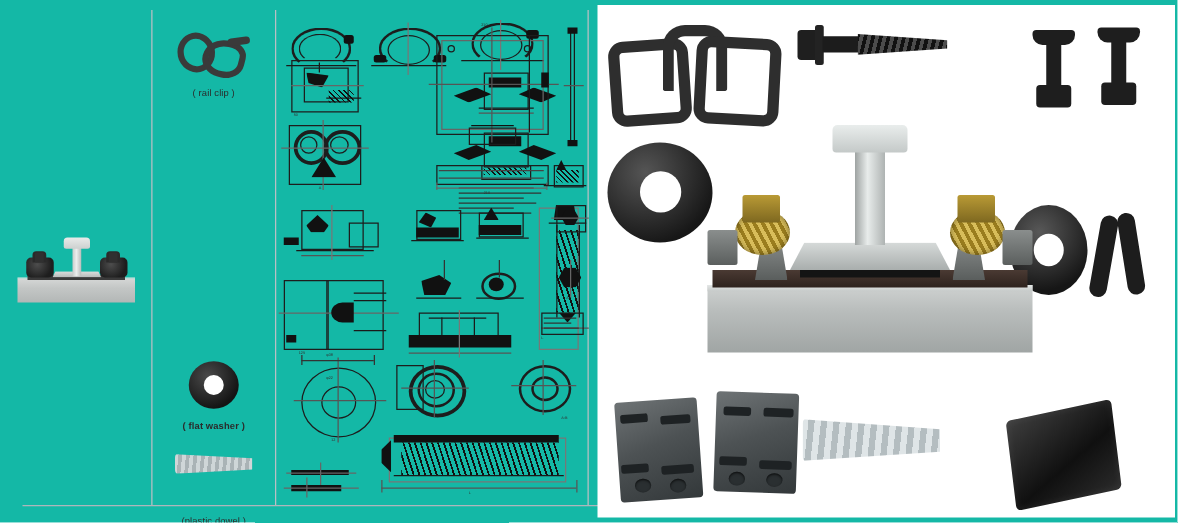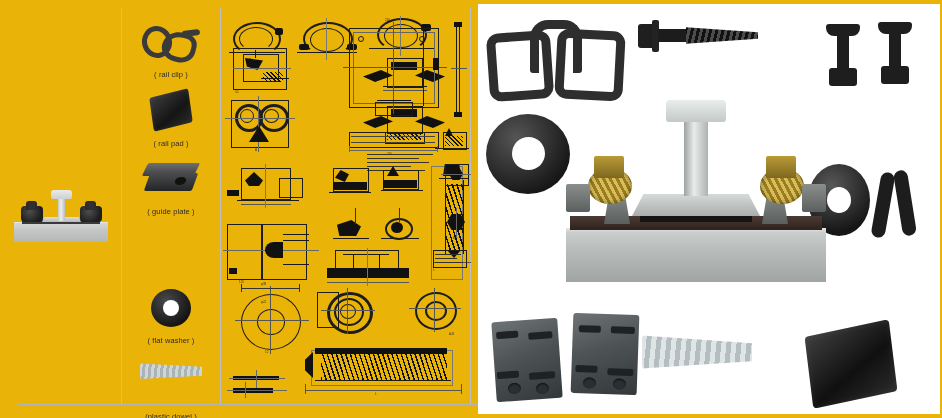--- a/index.html
+++ b/index.html
@@ -1,21 +1,21 @@
 <!DOCTYPE html>
 <html><head>
 <meta charset="utf-8">
 <style>
   html,body{margin:0;padding:0;background:#ffffff;}
   body{
     width:942px;height:418px;overflow:hidden;position:relative;
     font-family:"Liberation Sans", sans-serif;
     background:#fdfdfd;
   }
-  .sheet{position:absolute;inset:0;background:#eab308;}
+  .sheet{position:absolute;inset:0;background:#14b8a6;}
 
   
   .vline{position:absolute;width:1px;background:#b9bfc4;}
   .hline{position:absolute;height:1px;background:#aeb6bb;}
 
   
   .panel{position:absolute;}
   .cap{
     font-size:7.5px;color:#2b2b2b;text-align:center;
     letter-spacing:.1px;white-space:nowrap;
@@ -353,40 +353,24 @@
       <div class="art">
         <div class="ic-railclip">
             <div class="b1"></div>
             <div class="b2"></div>
             <div class="tail"></div>
           </div>
       </div>
       <div class="cap">( rail clip )</div>
     </div>
 
-    <div class="comp" style="top:88px;">
-      <div class="art">
-        <div class="ic-railpad"></div>
-      </div>
-      <div class="cap">( rail pad )</div>
-    </div>
-
-    <div class="comp" style="top:156px;">
-      <div class="art">
-        <div class="ic-guide">
-            <div class="top"></div>
-            <div class="body"></div>
-            <div class="hole"></div>
-          </div>
-      </div>
-      <div class="cap">( guide plate )</div>
-    </div>
-
-
-    <div class="comp" style="top:286px;">
+
+
+
+    <div class="comp" style="top:286px;font-weight:bold;">
       <div class="art">
         <div class="ic-washer"></div>
       </div>
       <div class="cap" style="margin-top:3px;">( flat washer )</div>
     </div>
 
     <div class="comp" style="top:352px;">
       <div class="art">
         <div class="ic-dowel">
             <div class="b body"></div>

